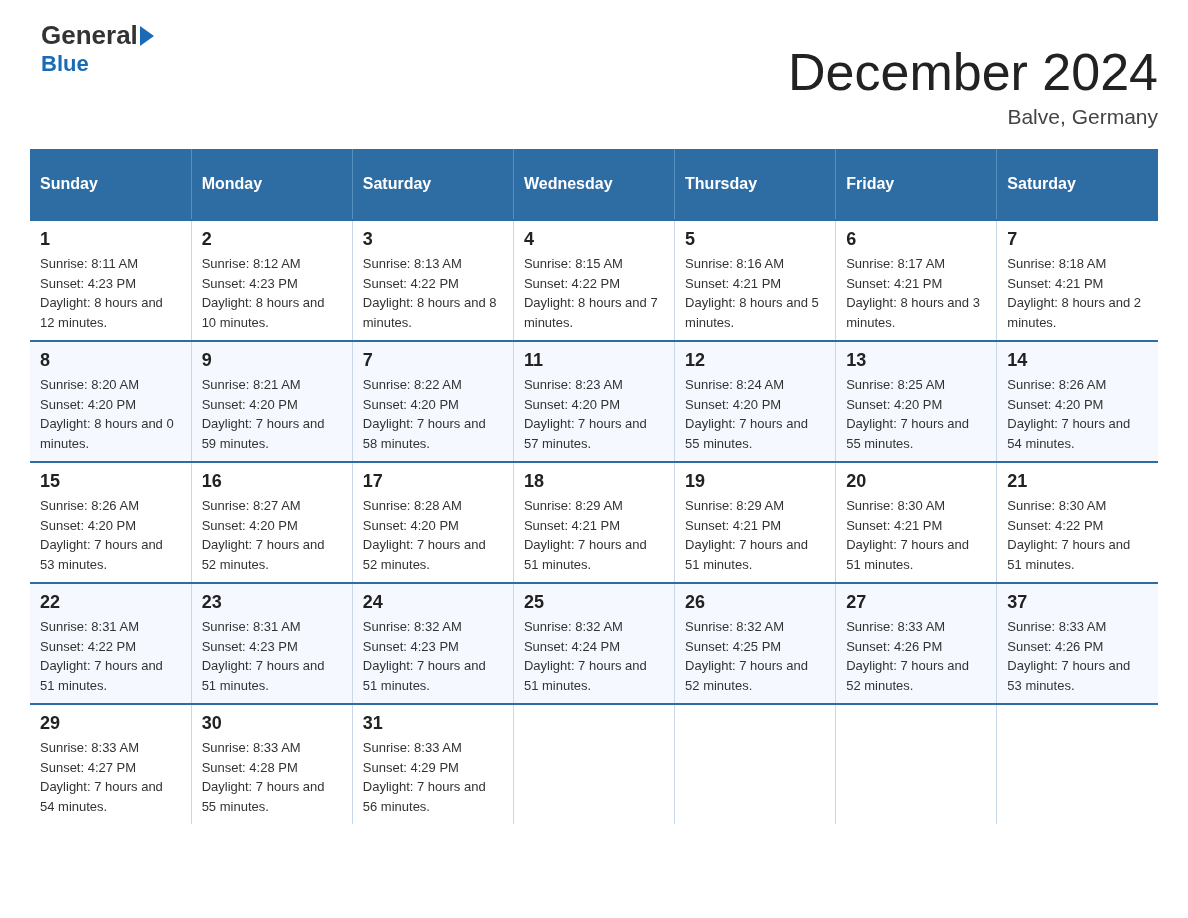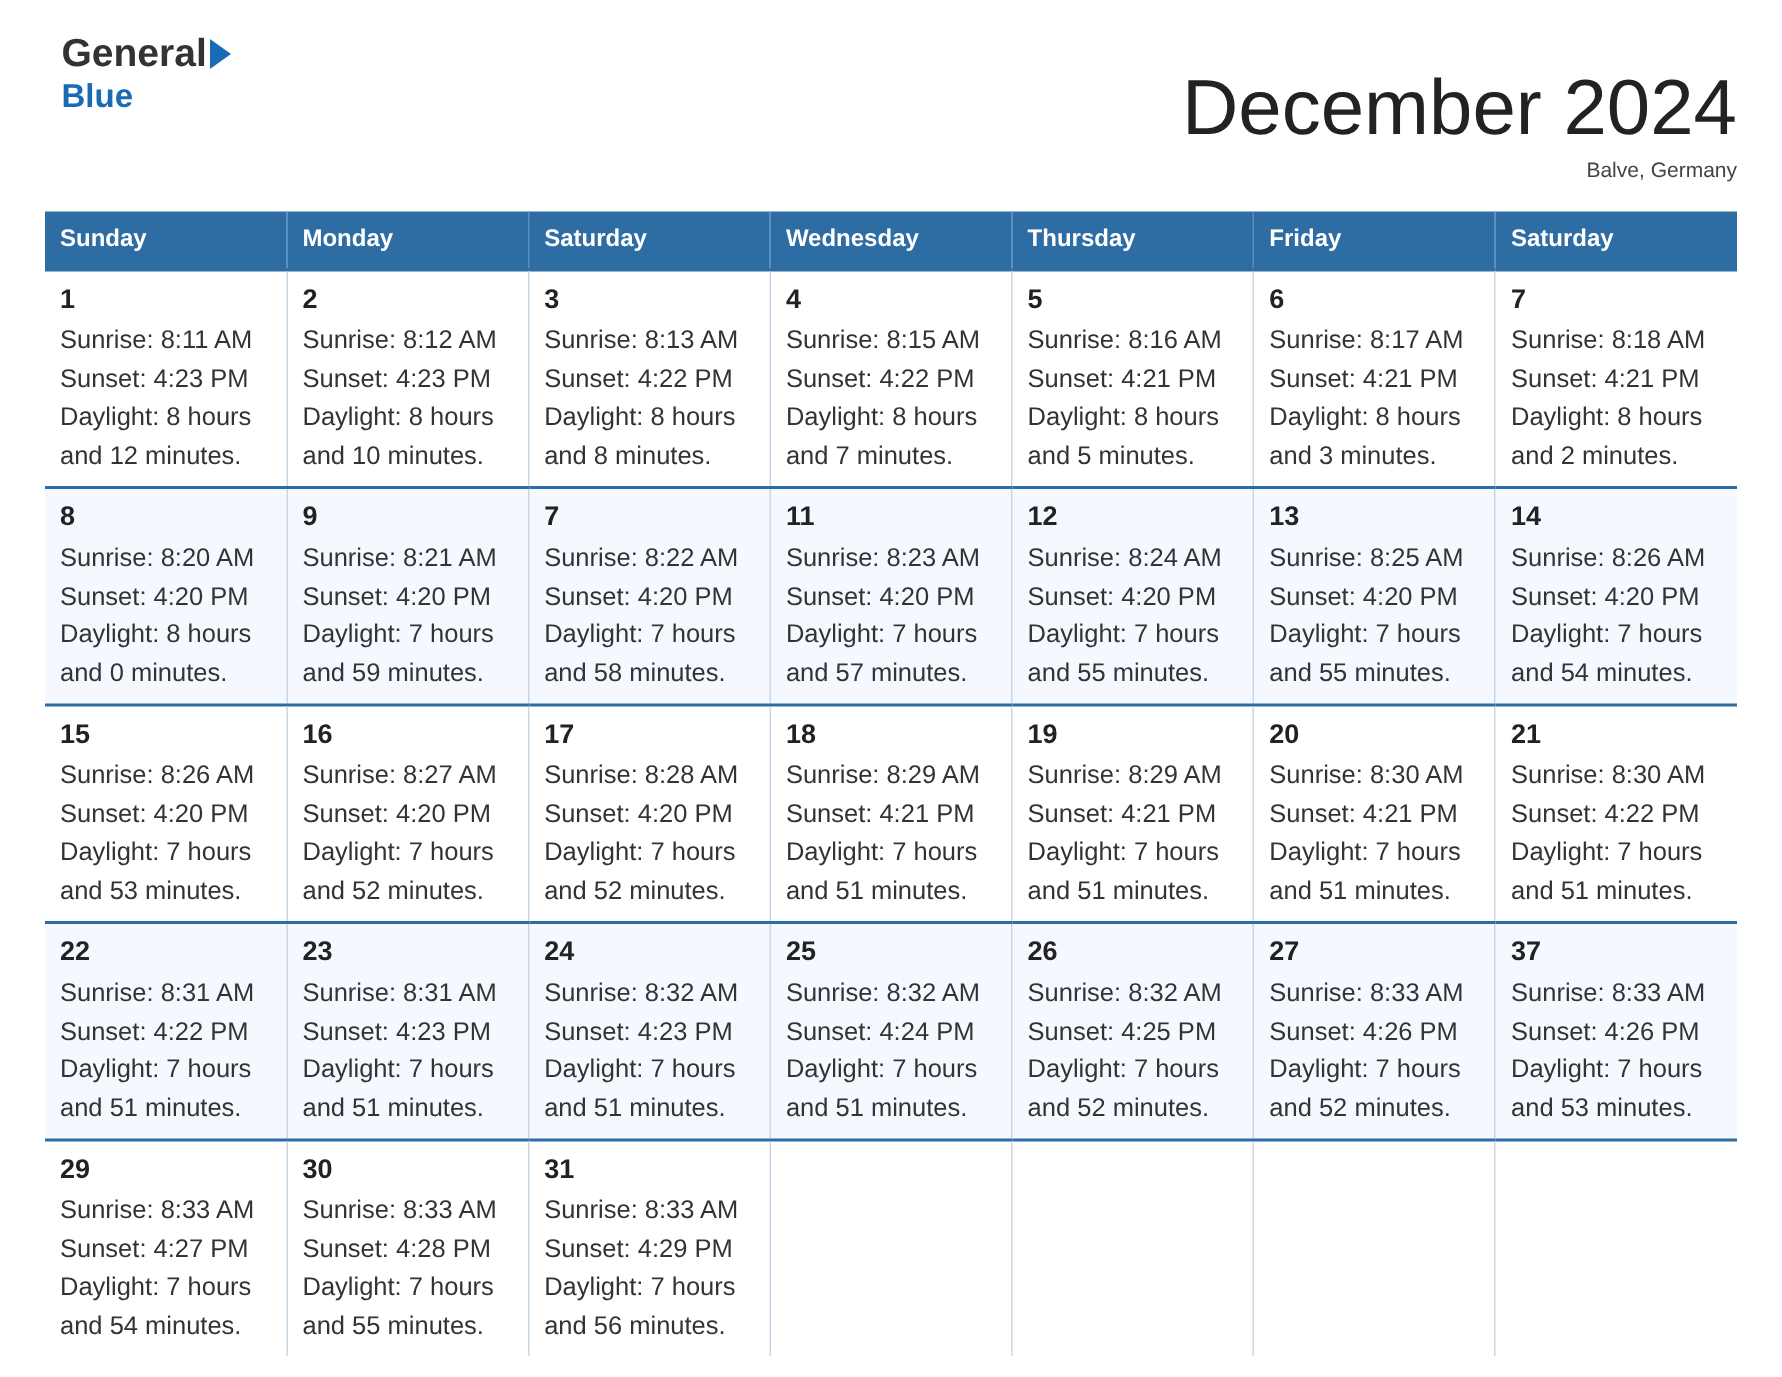--- a/index.html
+++ b/index.html
@@ -47,36 +47,36 @@
       text-align: right;
       margin-top: 24px;
     }
     .month-title {
       font-size: 52px;
       font-weight: normal;
       color: #222;
       line-height: 1.1;
     }
     .location {
-      font-size: 14px;
+      font-size: 21px;
       color: #444;
       margin-top: 4px;
     }
     table {
       width: 100%;
       border-collapse: collapse;
     }
     thead tr {
       background-color: #2e6da4;
     }
     thead th {
       color: #fff;
       font-size: 16px;
       font-weight: bold;
-      padding: 10px 10px;
+      padding: 26px 10px;
       text-align: left;
       border-right: 1px solid #5590be;
     }
     thead th:last-child { border-right: none; }
     tbody tr {
       vertical-align: top;
     }
     tbody tr:nth-child(odd) {
       background-color: #ffffff;
     }
@@ -94,21 +94,21 @@
     }
     tbody td:last-child { border-right: none; }
     .day-number {
       font-size: 18px;
       font-weight: bold;
       color: #222;
       display: block;
       margin-bottom: 4px;
     }
     .day-info {
-      font-size: 17px;
+      font-size: 13px;
       color: #333;
       line-height: 1.5;
     }
     .empty-cell {
       border-top: 2px solid #2e6da4;
     }
   </style>
 </head>
 <body>
 

